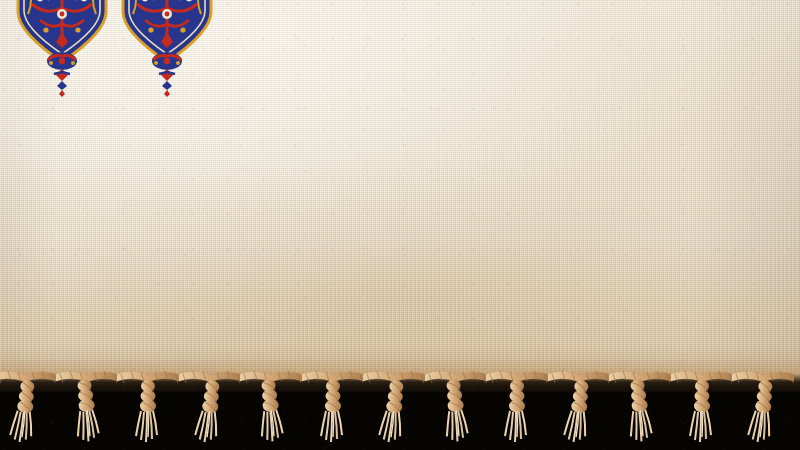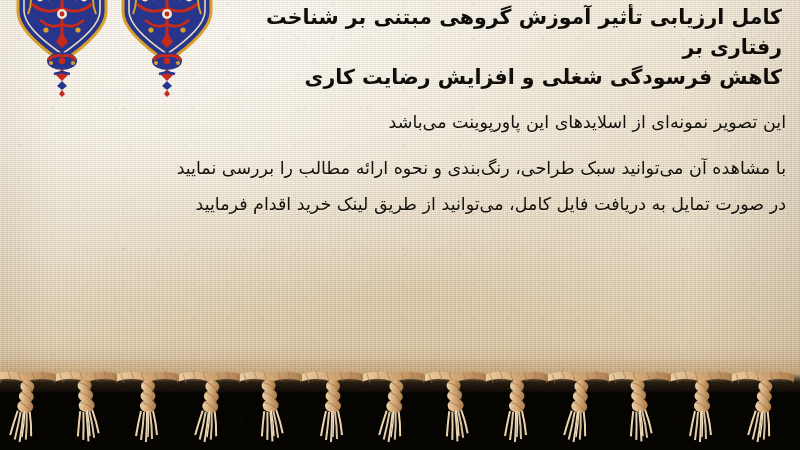--- a/index.html
+++ b/index.html
@@ -223,30 +223,21 @@
           <path d="M22 29 L17 34 L22 38 L27 34 Z" fill="#27358c"></path>
           <path d="M22 38 L19 42 L22 45 L25 42 Z" fill="#c52a1c"></path>
         </svg>
       </div>
     </div>
 
   </div>
 
   <div class="text-layer">
 
-    <div class="title">
-      <div>کامل ارزیابی تأثیر آموزش گروهی مبتنی بر شناخت رفتاری بر</div>
-      <div>کاهش فرسودگی شغلی و افزایش رضایت کاری</div>
-    </div>
-
-    <div class="body-block">
-      <div class="bline l1">این تصویر نمونه‌ای از اسلایدهای این پاورپوینت می‌باشد</div>
-      <div class="bline l2">با مشاهده آن می‌توانید سبک طراحی، رنگ‌بندی و نحوه ارائه مطالب را بررسی نمایید</div>
-      <div class="bline l3">در صورت تمایل به دریافت فایل کامل، می‌توانید از طریق لینک خرید اقدام فرمایید</div>
-    </div>
+
 
   </div>
 
   <div class="edge"></div>
   <div class="band"></div>
   <div class="band-solid"></div>
 
   <div class="tassels">
 
   <div class="tassel" style="left: -6px;"><svg width="62" height="84" viewBox="0 0 62 84" xmlns="http://www.w3.org/2000/svg">

